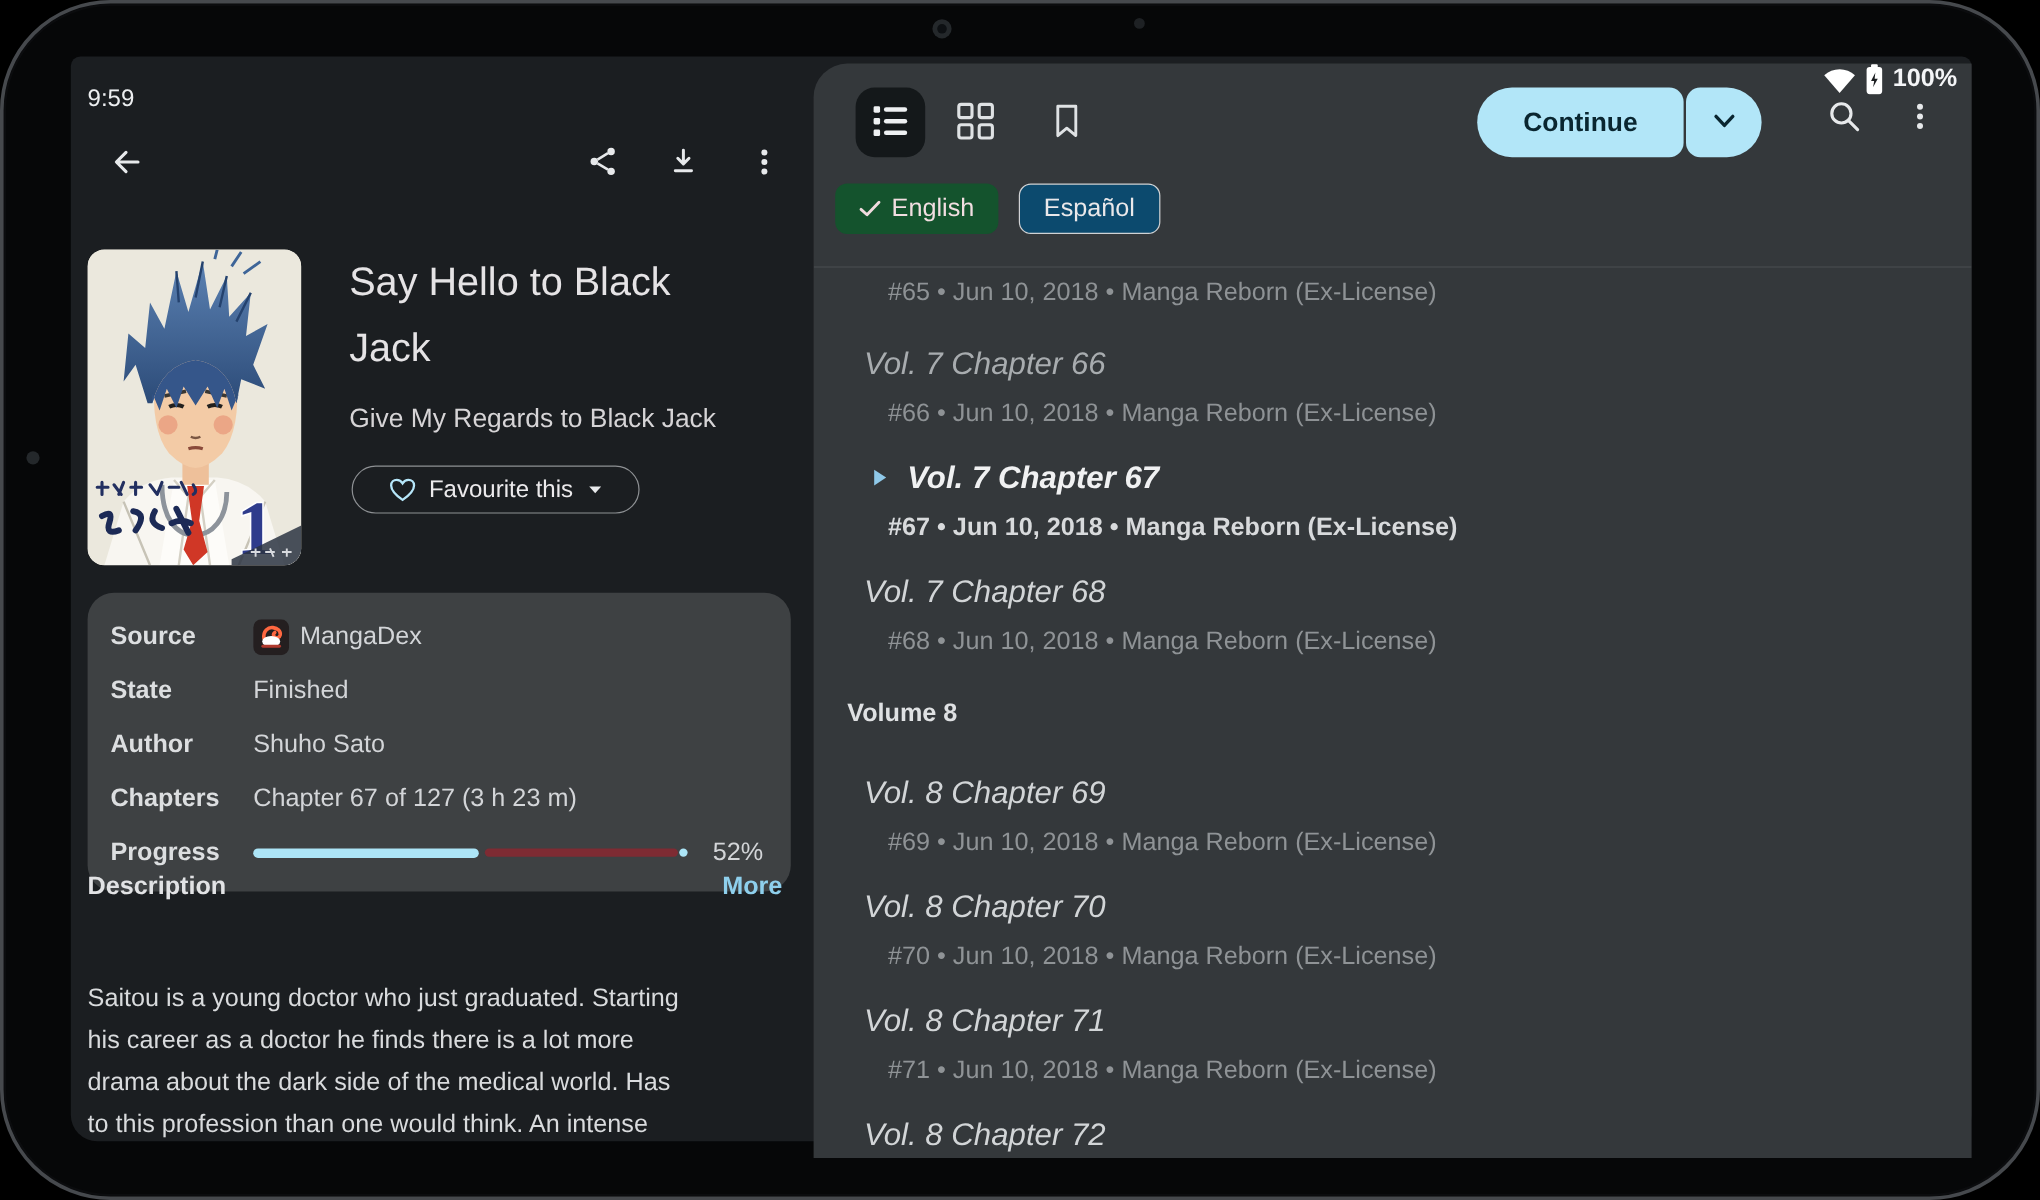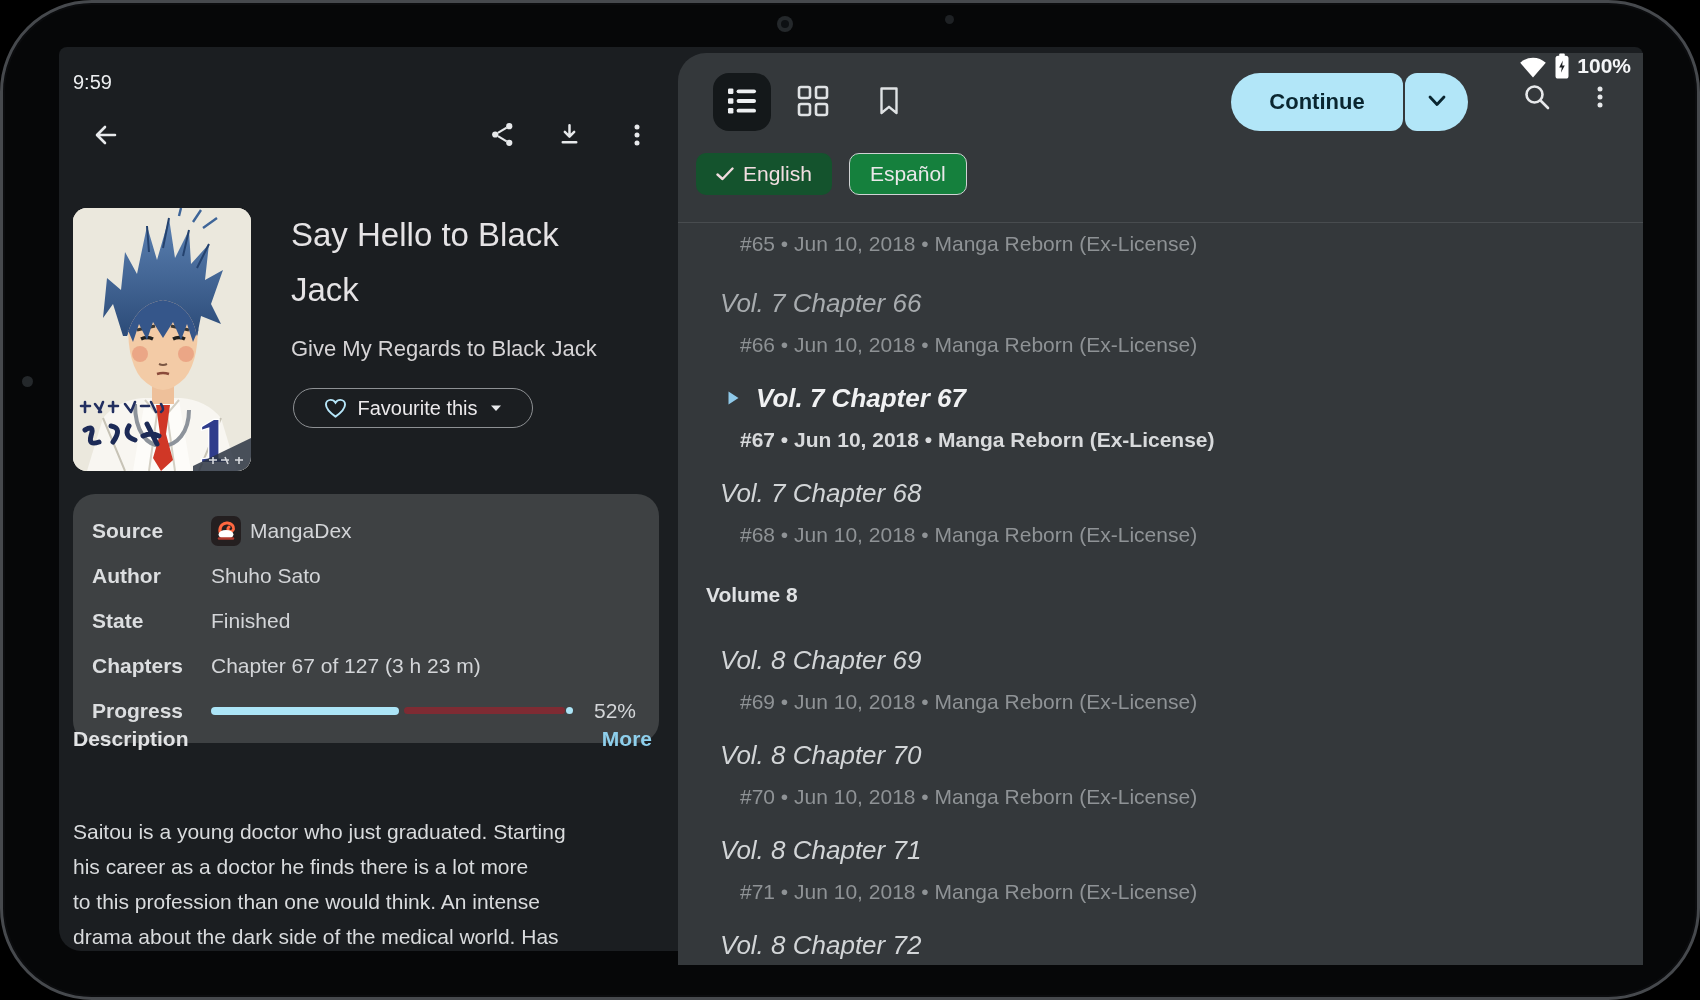--- a/index.html
+++ b/index.html
@@ -66,21 +66,21 @@
   #continue-btn{left:553px;top:20px;width:172px;height:58px;border-radius:29px 12px 12px 29px;background:#b2e6f8;
                 font-size:22px;font-weight:700;color:#0a2630;font-family:"Liberation Sans",sans-serif;}
   #continue-menu-btn{left:727px;top:20px;width:63px;height:58px;border-radius:12px 29px 29px 12px;background:#b2e6f8;}
   #search-btn{left:840px;top:26px;width:38px;height:38px;}
   #sheet-overflow-btn{left:903px;top:26px;width:38px;height:38px;}
 
   #chips{position:absolute;left:18px;top:100px;display:flex;gap:17px;}
   .chip{height:42px;border-radius:10px;display:flex;align-items:center;gap:9px;padding:0 20px;
         font-size:21px;font-weight:500;cursor:pointer;border:none;font-family:"Liberation Sans",sans-serif;}
   .chip.selected{background:#14532d;color:#f2dee1;}
-  .chip.unselected{background:#15803d;color:#eae8ea;border:1.5px solid #d0d2d4;}
+  .chip.unselected{background:#0c4a6e;color:#eae8ea;border:1.5px solid #d0d2d4;}
 
   #list-divider{position:absolute;left:0;right:0;top:169px;height:1px;background:rgba(255,255,255,0.10);}
   #chapter-list{position:absolute;left:0;right:0;top:170px;bottom:0;overflow:hidden;}
   .ch-row{padding:10px 20px 14px 42px;cursor:pointer;}
   .ch-row.subonly{padding:7px 20px 20px 42px;}
   .ch-title{font-size:26px;line-height:30px;color:#d2d5d7;}
   .ch-title-line{display:flex;align-items:center;font-style:italic;}
   .ch-sub{font-size:21px;line-height:28px;color:#8f9396;margin-top:13px;margin-left:20px;}
   .ch-row.read .ch-title{color:#a8acaf;}
   .ch-row.read .ch-sub{color:#8e9295;}
@@ -221,29 +221,29 @@
                     <rect width="30" height="30" rx="7" fill="#241f20"></rect>
                     <path d="M9 16 C8 10 12.5 6.5 16.5 7 C20.5 7.5 23 10 22.5 13 C22 15.5 19.5 16 18 15 C16.5 14 16.5 12 18 11" fill="none" stroke="#ff6740" stroke-width="3" stroke-linecap="round"></path>
                     <ellipse cx="15" cy="18.5" rx="7.5" ry="4.6" fill="#ffffff"></ellipse>
                     <path d="M8 22.5 H22" stroke="#b03a2e" stroke-width="2.4" stroke-linecap="round"></path>
                   </svg>
                 </span>
                 <span>MangaDex</span>
               </span>
             </div>
             <div class="info-row">
+              <span class="info-label">State</span>
+              <span class="info-value">
+                <span>Finished</span>
+              </span>
+            </div>
+            <div class="info-row">
               <span class="info-label">Author</span>
               <span class="info-value">
                 <span>Shuho Sato</span>
-              </span>
-            </div>
-            <div class="info-row">
-              <span class="info-label">State</span>
-              <span class="info-value">
-                <span>Finished</span>
               </span>
             </div>
             <div class="info-row">
               <span class="info-label">Chapters</span>
               <span class="info-value">
                 <span>Chapter 67 of 127 (3 h 23 m)</span>
               </span>
             </div>
           </div>
         <div class="info-row">
@@ -257,22 +257,22 @@
         </div>
       </div>
 
       <div id="desc-row">
         <span id="desc-heading">Description</span>
         <button id="desc-more">More</button>
       </div>
       <div id="desc-lines">
           <div>Saitou is a young doctor who just graduated. Starting</div>
           <div>his career as a doctor he finds there is a lot more</div>
+          <div>drama about the dark side of the medical world. Has</div>
           <div>to this profession than one would think. An intense</div>
-          <div>drama about the dark side of the medical world. Has</div>
         </div>
     </div>
 
     <div id="sheet">
       <button class="sheet-btn" id="view-list-btn">
         <span>
           <svg width="30" height="26" viewBox="0 0 30 26" fill="#eef0f2">
               <rect x="1" y="0.6" width="5.4" height="5.4" rx="1.2"></rect>
               <rect x="9.6" y="1.4" width="19.4" height="3.8" rx="1.9"></rect>
               <rect x="1" y="10.3" width="5.4" height="5.4" rx="1.2"></rect>

